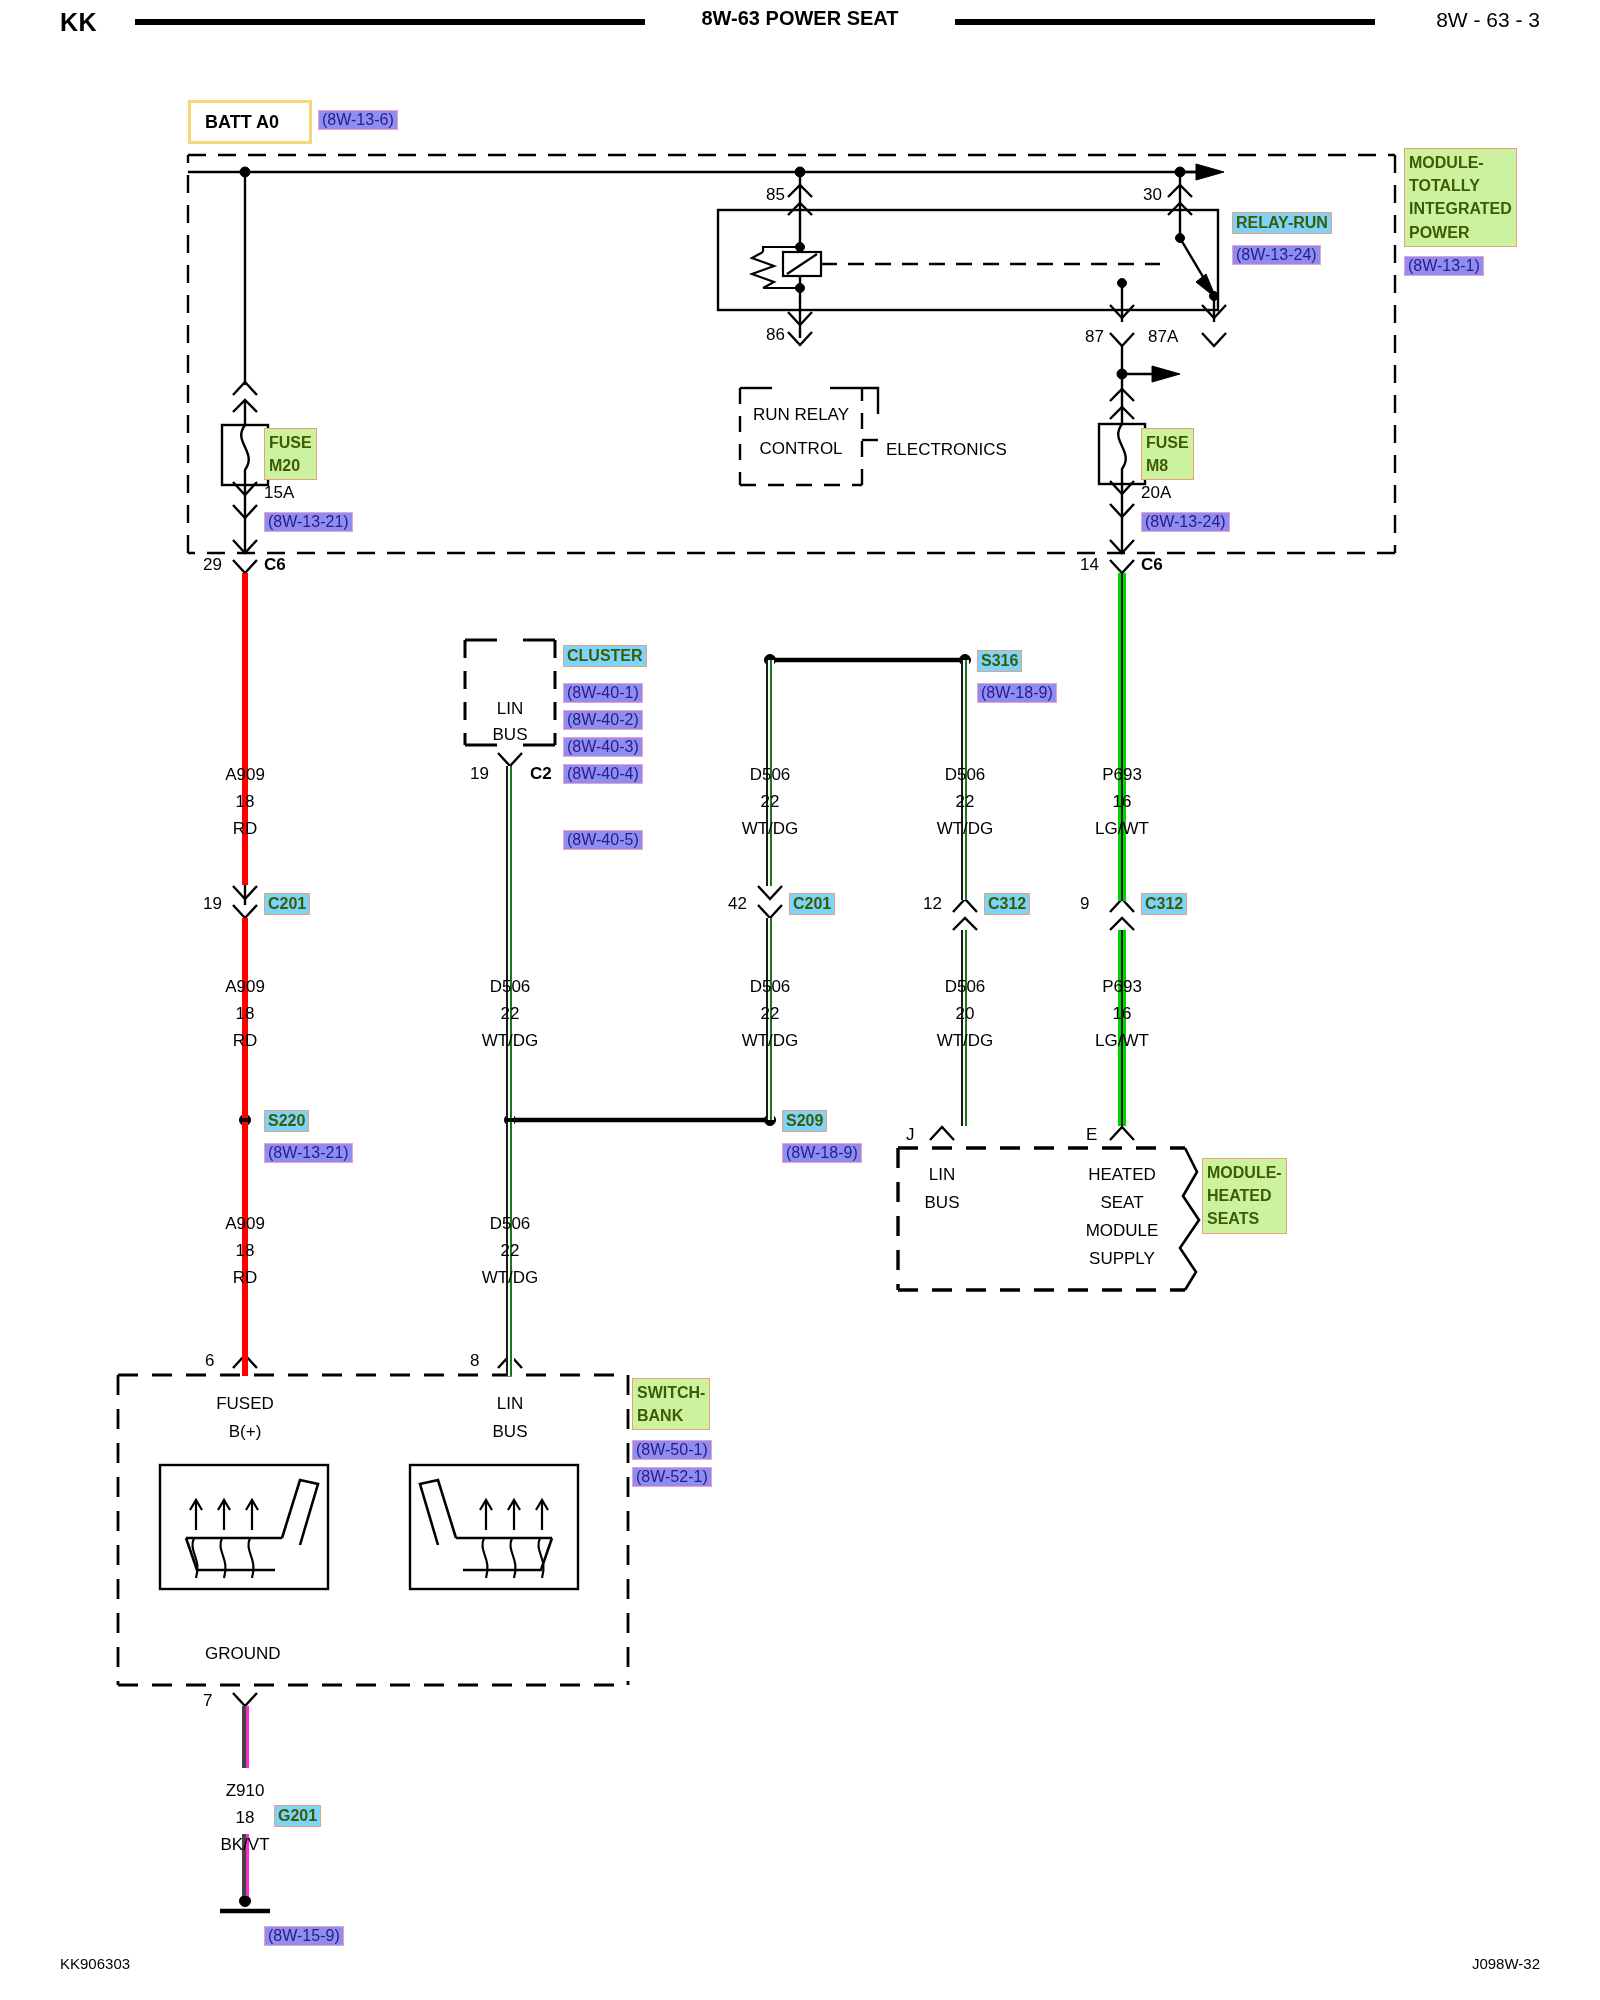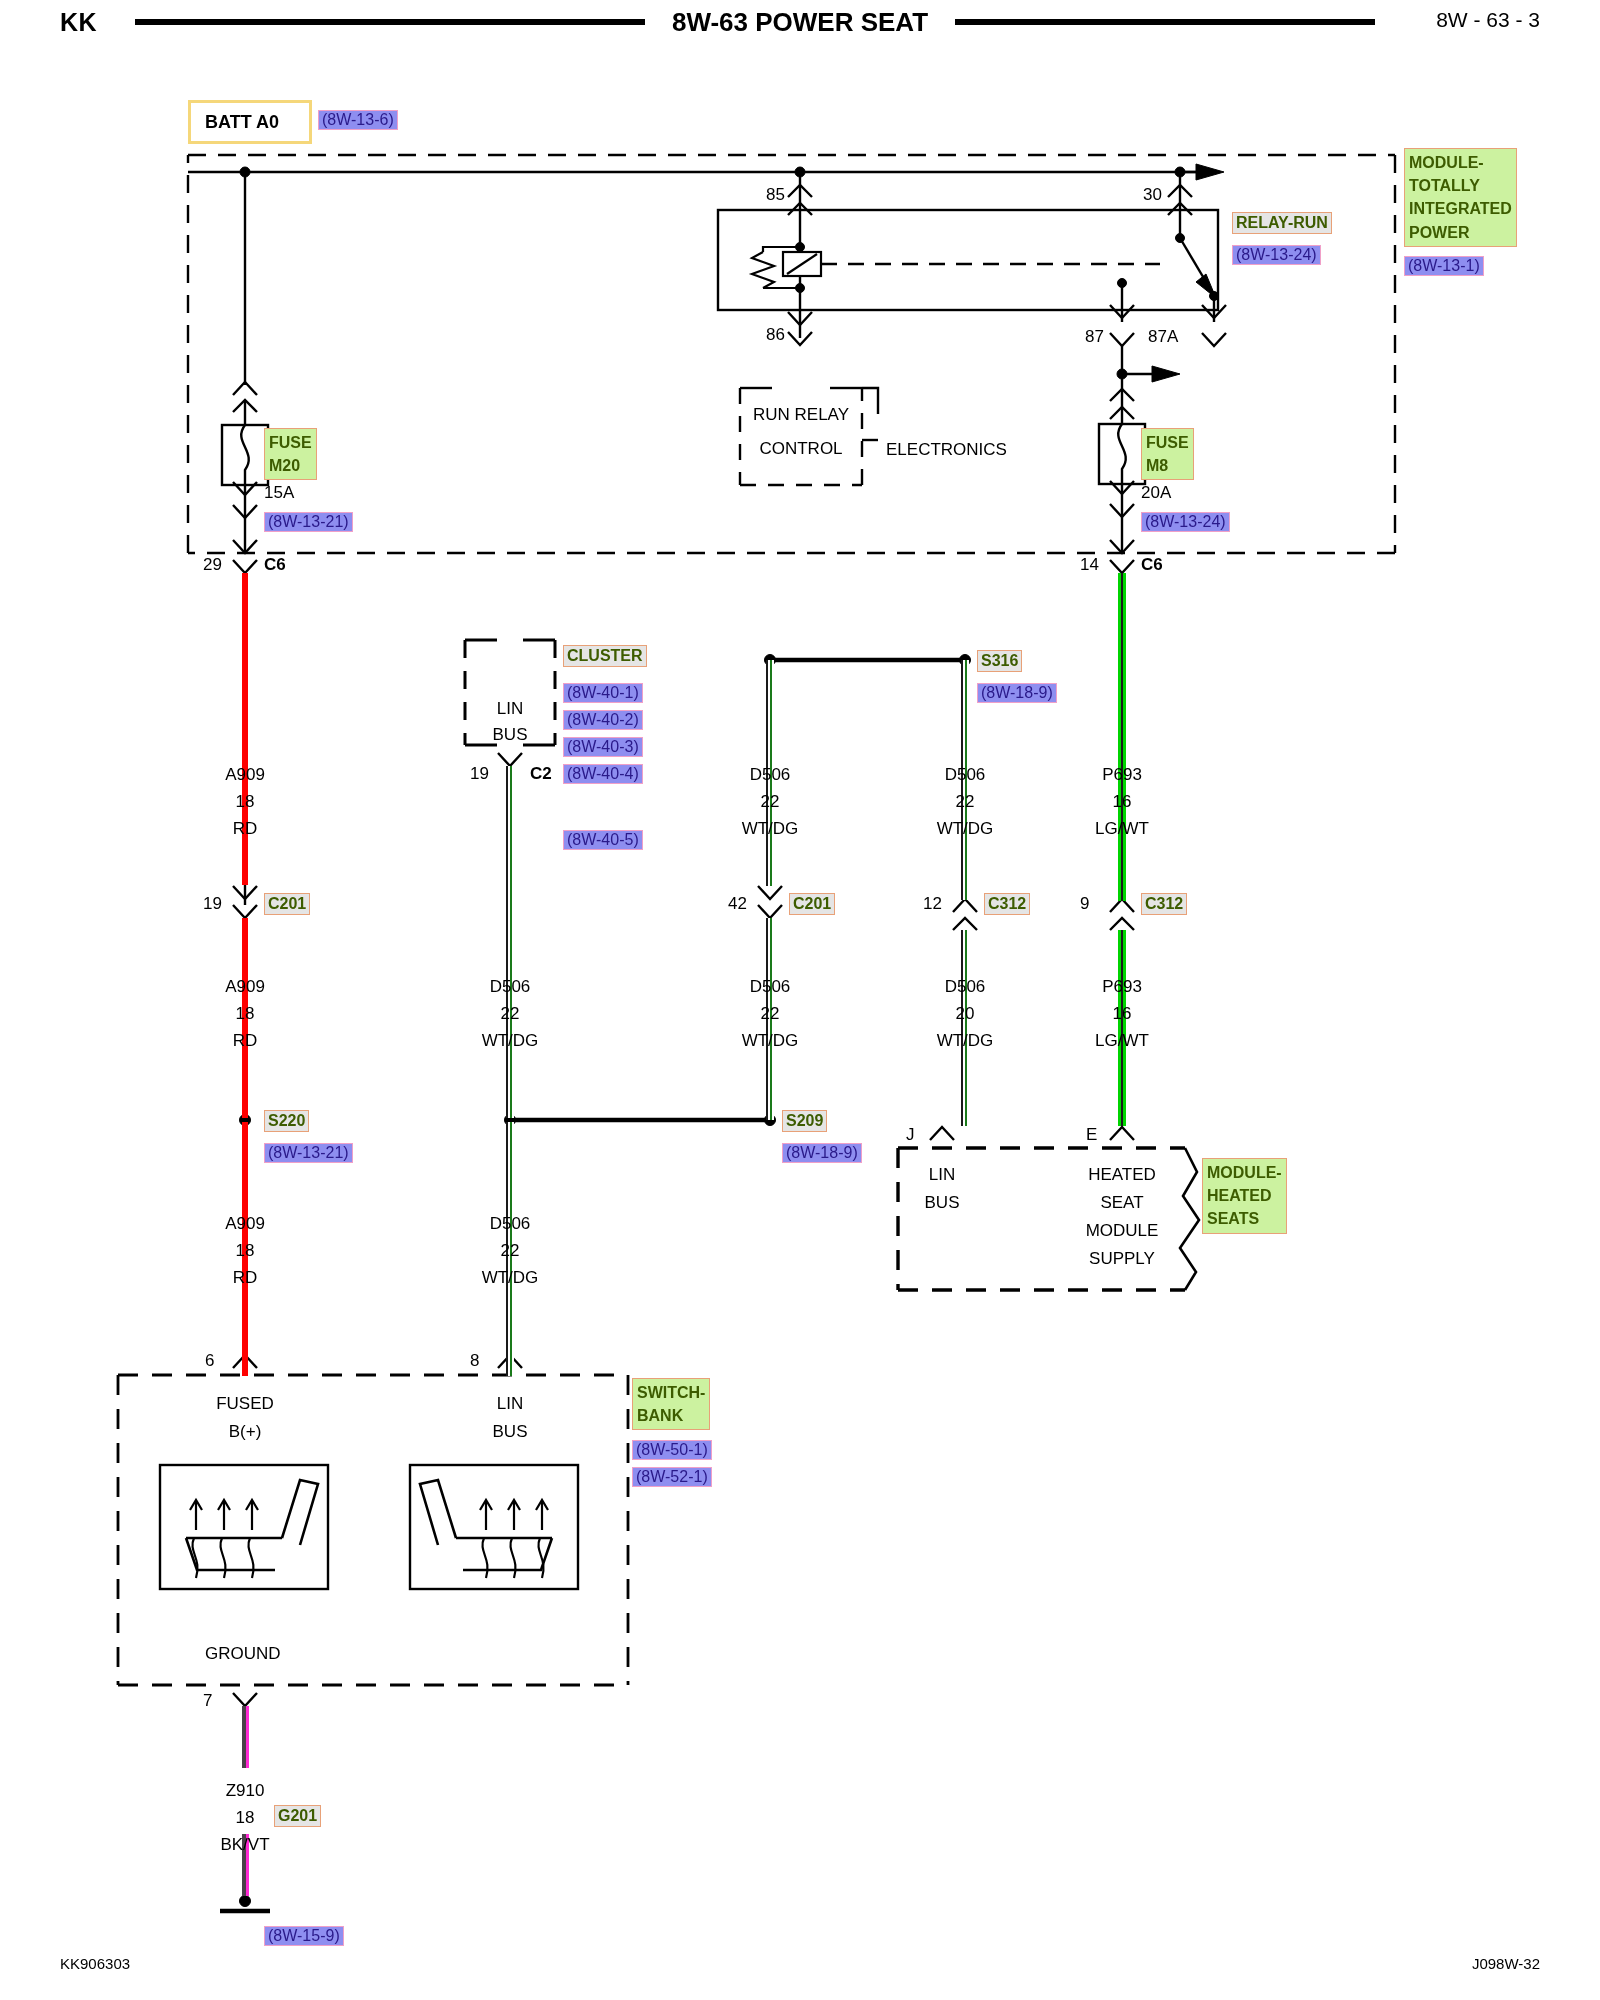--- a/index.html
+++ b/index.html
@@ -1,33 +1,33 @@
 <!DOCTYPE html>
 <html><head>
 <meta charset="utf-8">
 <style>
   html,body{margin:0;padding:0;background:#ffffff;}
   body{width:1600px;height:2000px;position:relative;font-family:"Liberation Sans",sans-serif;color:#000;}
   
   #header{position:absolute;left:0;top:0;width:1600px;height:80px;}
   #hdr-kk{position:absolute;left:60px;top:8px;font-size:25px;font-weight:bold;letter-spacing:.5px;}
   #hdr-rule-left{position:absolute;left:135px;top:19px;width:510px;height:6px;background:#000;}
-  #hdr-title{position:absolute;left:0;top:7px;width:1600px;text-align:center;font-size:26px;font-weight:bold;}
+  #hdr-title{position:absolute;left:0;top:7px;width:1600px;text-align:center;font-size:20px;font-weight:bold;}
   #hdr-sub{position:absolute;left:0;top:43px;width:1600px;text-align:center;font-size:21px;font-weight:bold;}
   #hdr-rule-right{position:absolute;left:955px;top:19px;width:420px;height:6px;background:#000;}
   #hdr-page{position:absolute;right:60px;top:8px;font-size:21px;font-weight:normal;}
   
   #foot-left{position:absolute;left:60px;top:1955px;font-size:15px;}
   #foot-right{position:absolute;right:60px;top:1955px;font-size:15px;}
   
   .t{position:absolute;font-size:17px;white-space:nowrap;line-height:1;}
   .tc{position:absolute;font-size:17px;white-space:nowrap;text-align:center;line-height:1;}
   .bold{font-weight:bold;}
   
-  .tag-green{position:absolute;background:#e5e5e5;border:1px solid #e8a178;color:#3d5c00;font-weight:bold;
+  .tag-green{position:absolute;background:#7dd3fc;border:1px solid #e8a178;color:#3d5c00;font-weight:bold;
              font-size:16px;padding:1px 3px;white-space:nowrap;line-height:1.15;}
   .tag-green-ml{position:absolute;background:#ccf2a0;border:1px solid #e8a178;color:#3d5c00;font-weight:bold;
              font-size:16px;padding:2px 4px;white-space:nowrap;line-height:1.45;}
   .tag-blue{position:absolute;background:#8e8ef0;border:1px solid #f0a0c8;color:#2a1a8a;
              font-size:16px;padding:0px 3px;white-space:nowrap;line-height:1.15;}
   .box-yellow{position:absolute;border:3px solid #f5d77a;background:#fff;}
   .wire-rd{position:absolute;background:#fe0000;width:6px;}
   .wire-ltgrn{position:absolute;width:8px;background:#00d400;}
   .wire-ltgrn::after{content:"";position:absolute;left:3px;top:0;width:2px;height:100%;background:#1a1a1a;}
   .wire-wtdg{position:absolute;width:8px;background:#ffffff;}

